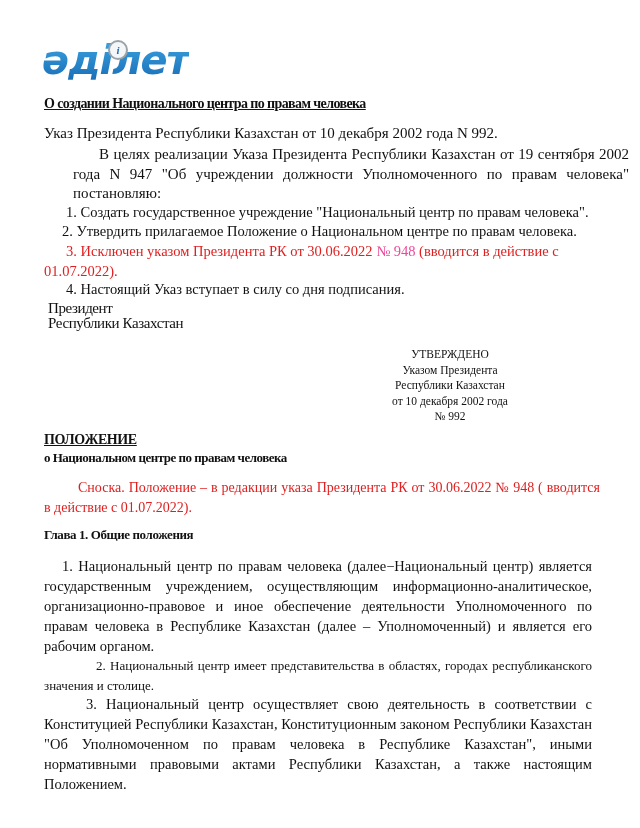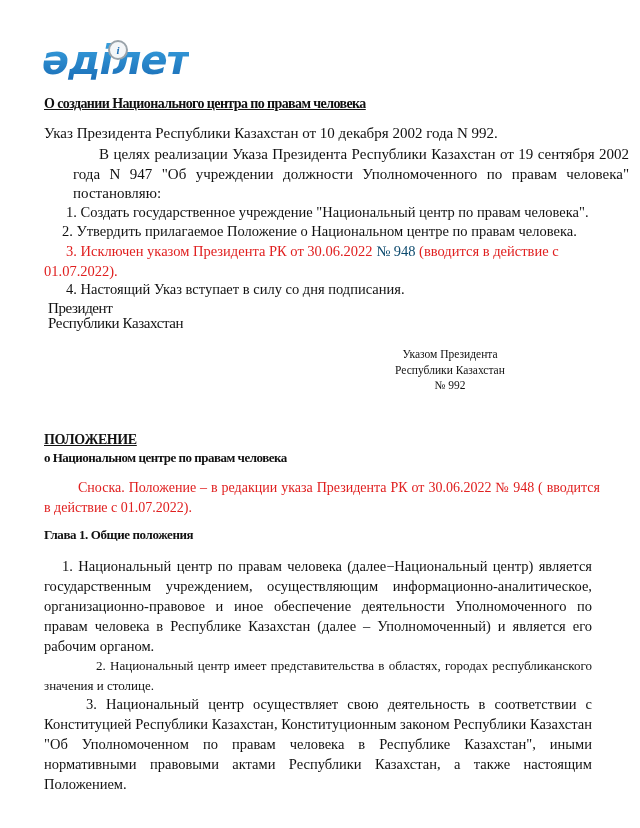--- a/index.html
+++ b/index.html
@@ -32,29 +32,31 @@
 </div>
 
 <div class="abs doc-title">О создании Национального центра по правам человека</div>
 
 <p class="abs p" style="left:44px; top:124px; width:556px;">Указ Президента Республики Казахстан от 10 декабря 2002 года N 992.</p>
 
 <p class="abs p just" style="left:44px; top:145px; width:556px; text-indent:26px;margin-left:29px;">В целях реализации Указа Президента Республики Казахстан от 19 сентября 2002 года N 947 "Об учреждении должности Уполномоченного по правам человека" постановляю:</p>
 
 <p class="abs p" style="left:66px; top:203px; width:540px; font-size:14.5px;">1. Создать государственное учреждение "Национальный центр по правам человека".</p>
 <p class="abs p" style="left:62px; top:222px; width:540px; font-size:14.5px;">2. Утвердить прилагаемое Положение о Национальном центре по правам человека.</p>
-<p class="abs p red" style="left:44px; top:242px; width:556px; text-indent:22px; font-size:14.5px;"><span>3. Исключен указом Президента РК от 30.06.2022 </span><span style="color:#0c4a6e">№ 948</span><span> (вводится в действие с 01.07.2022).</span></p>
+<p class="abs p red" style="left:44px; top:242px; width:556px; text-indent:22px; font-size:14.5px;"><span>3. Исключен указом Президента РК от 30.06.2022 </span><span style="color:#ec4899">№ 948</span><span> (вводится в действие с 01.07.2022).</span></p>
 <p class="abs p" style="left:66px; top:280px; width:540px; font-size:14.5px;">4. Настоящий Указ вступает в силу со дня подписания.</p>
 
 <div class="abs small" style="left:48px; top:299px; letter-spacing:-0.4px;">Президент</div>
 <div class="abs small" style="left:48px; top:314px; letter-spacing:-0.4px;">Республики Казахстан</div>
 
 <div class="abs approved">
+  <div>УТВЕРЖДЕНО</div>
   <div>Указом Президента</div>
   <div>Республики Казахстан</div>
+  <div>от 10 декабря 2002 года</div>
   <div>№ 992</div>
 </div>
 
 <div class="abs pol-title">ПОЛОЖЕНИЕ</div>
 <div class="abs pol-sub">о Национальном центре по правам человека</div>
 
 <p class="abs p just red" style="left:44px; top:478px; width:556px; text-indent:34px; font-size:14px;">Сноска. Положение – в редакции указа Президента РК от 30.06.2022 № 948 ( вводится в действие с 01.07.2022).</p>
 
 <div class="abs chapter">Глава 1. Общие положения</div>
 

